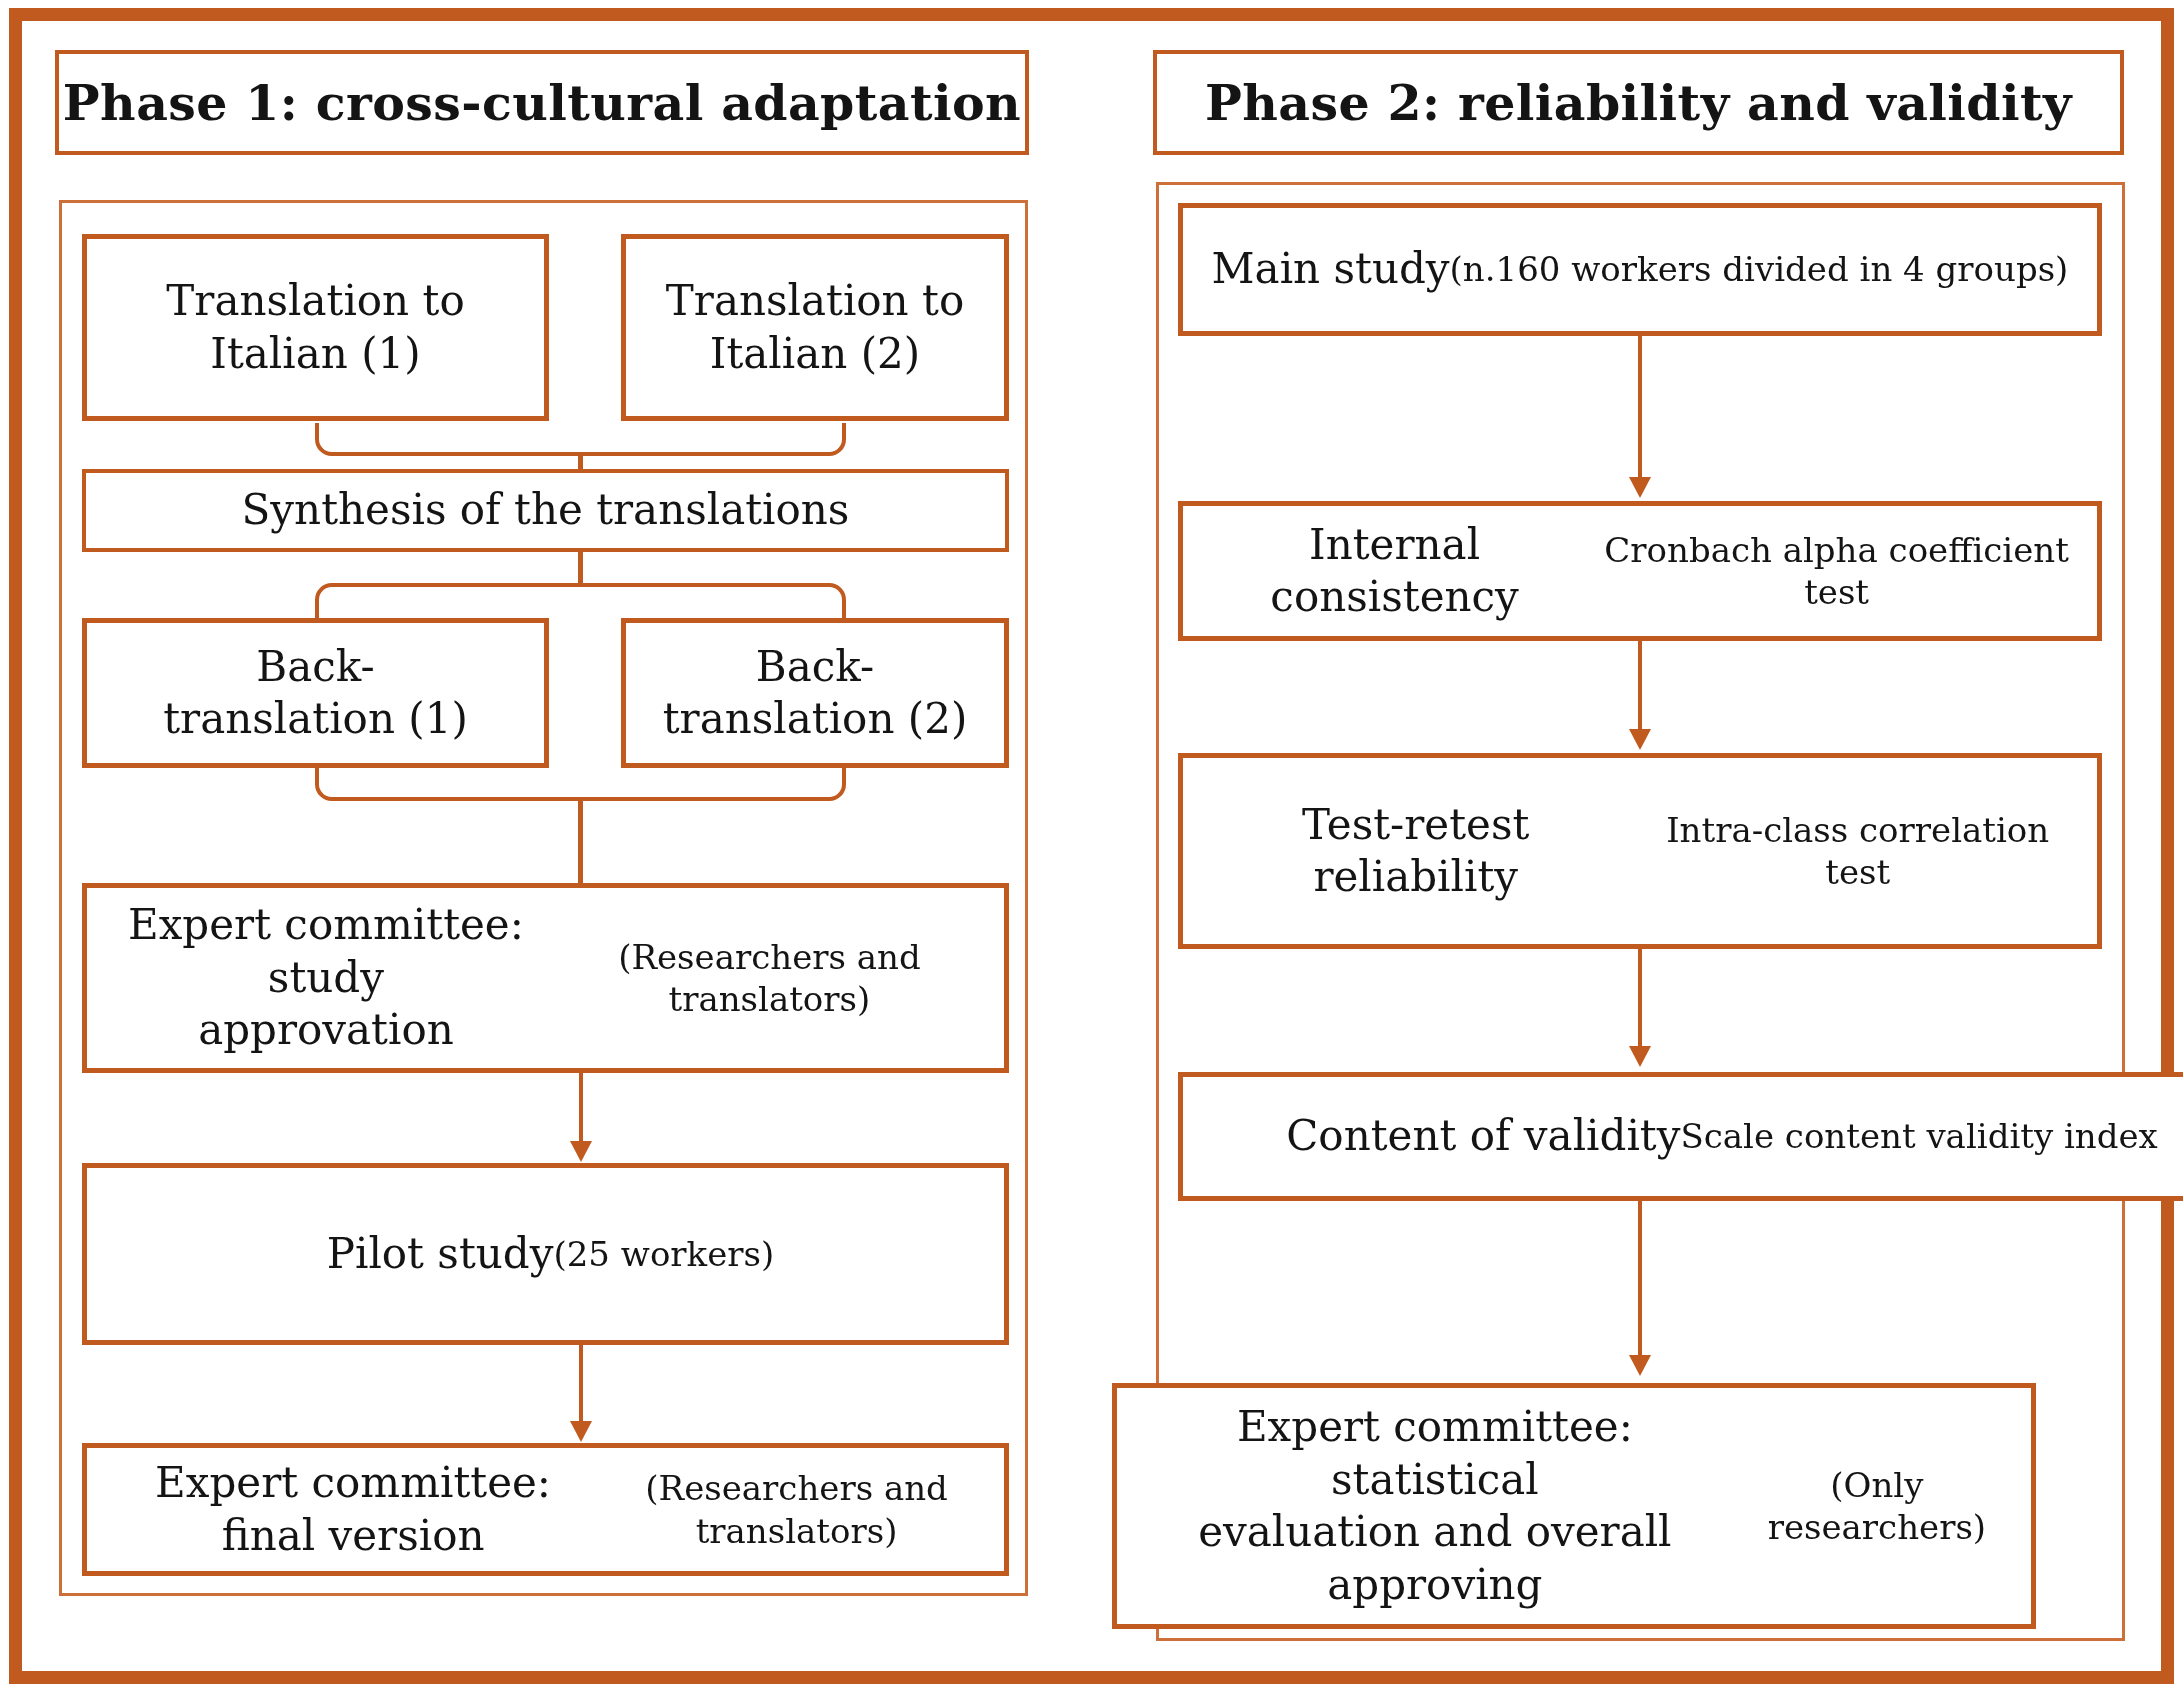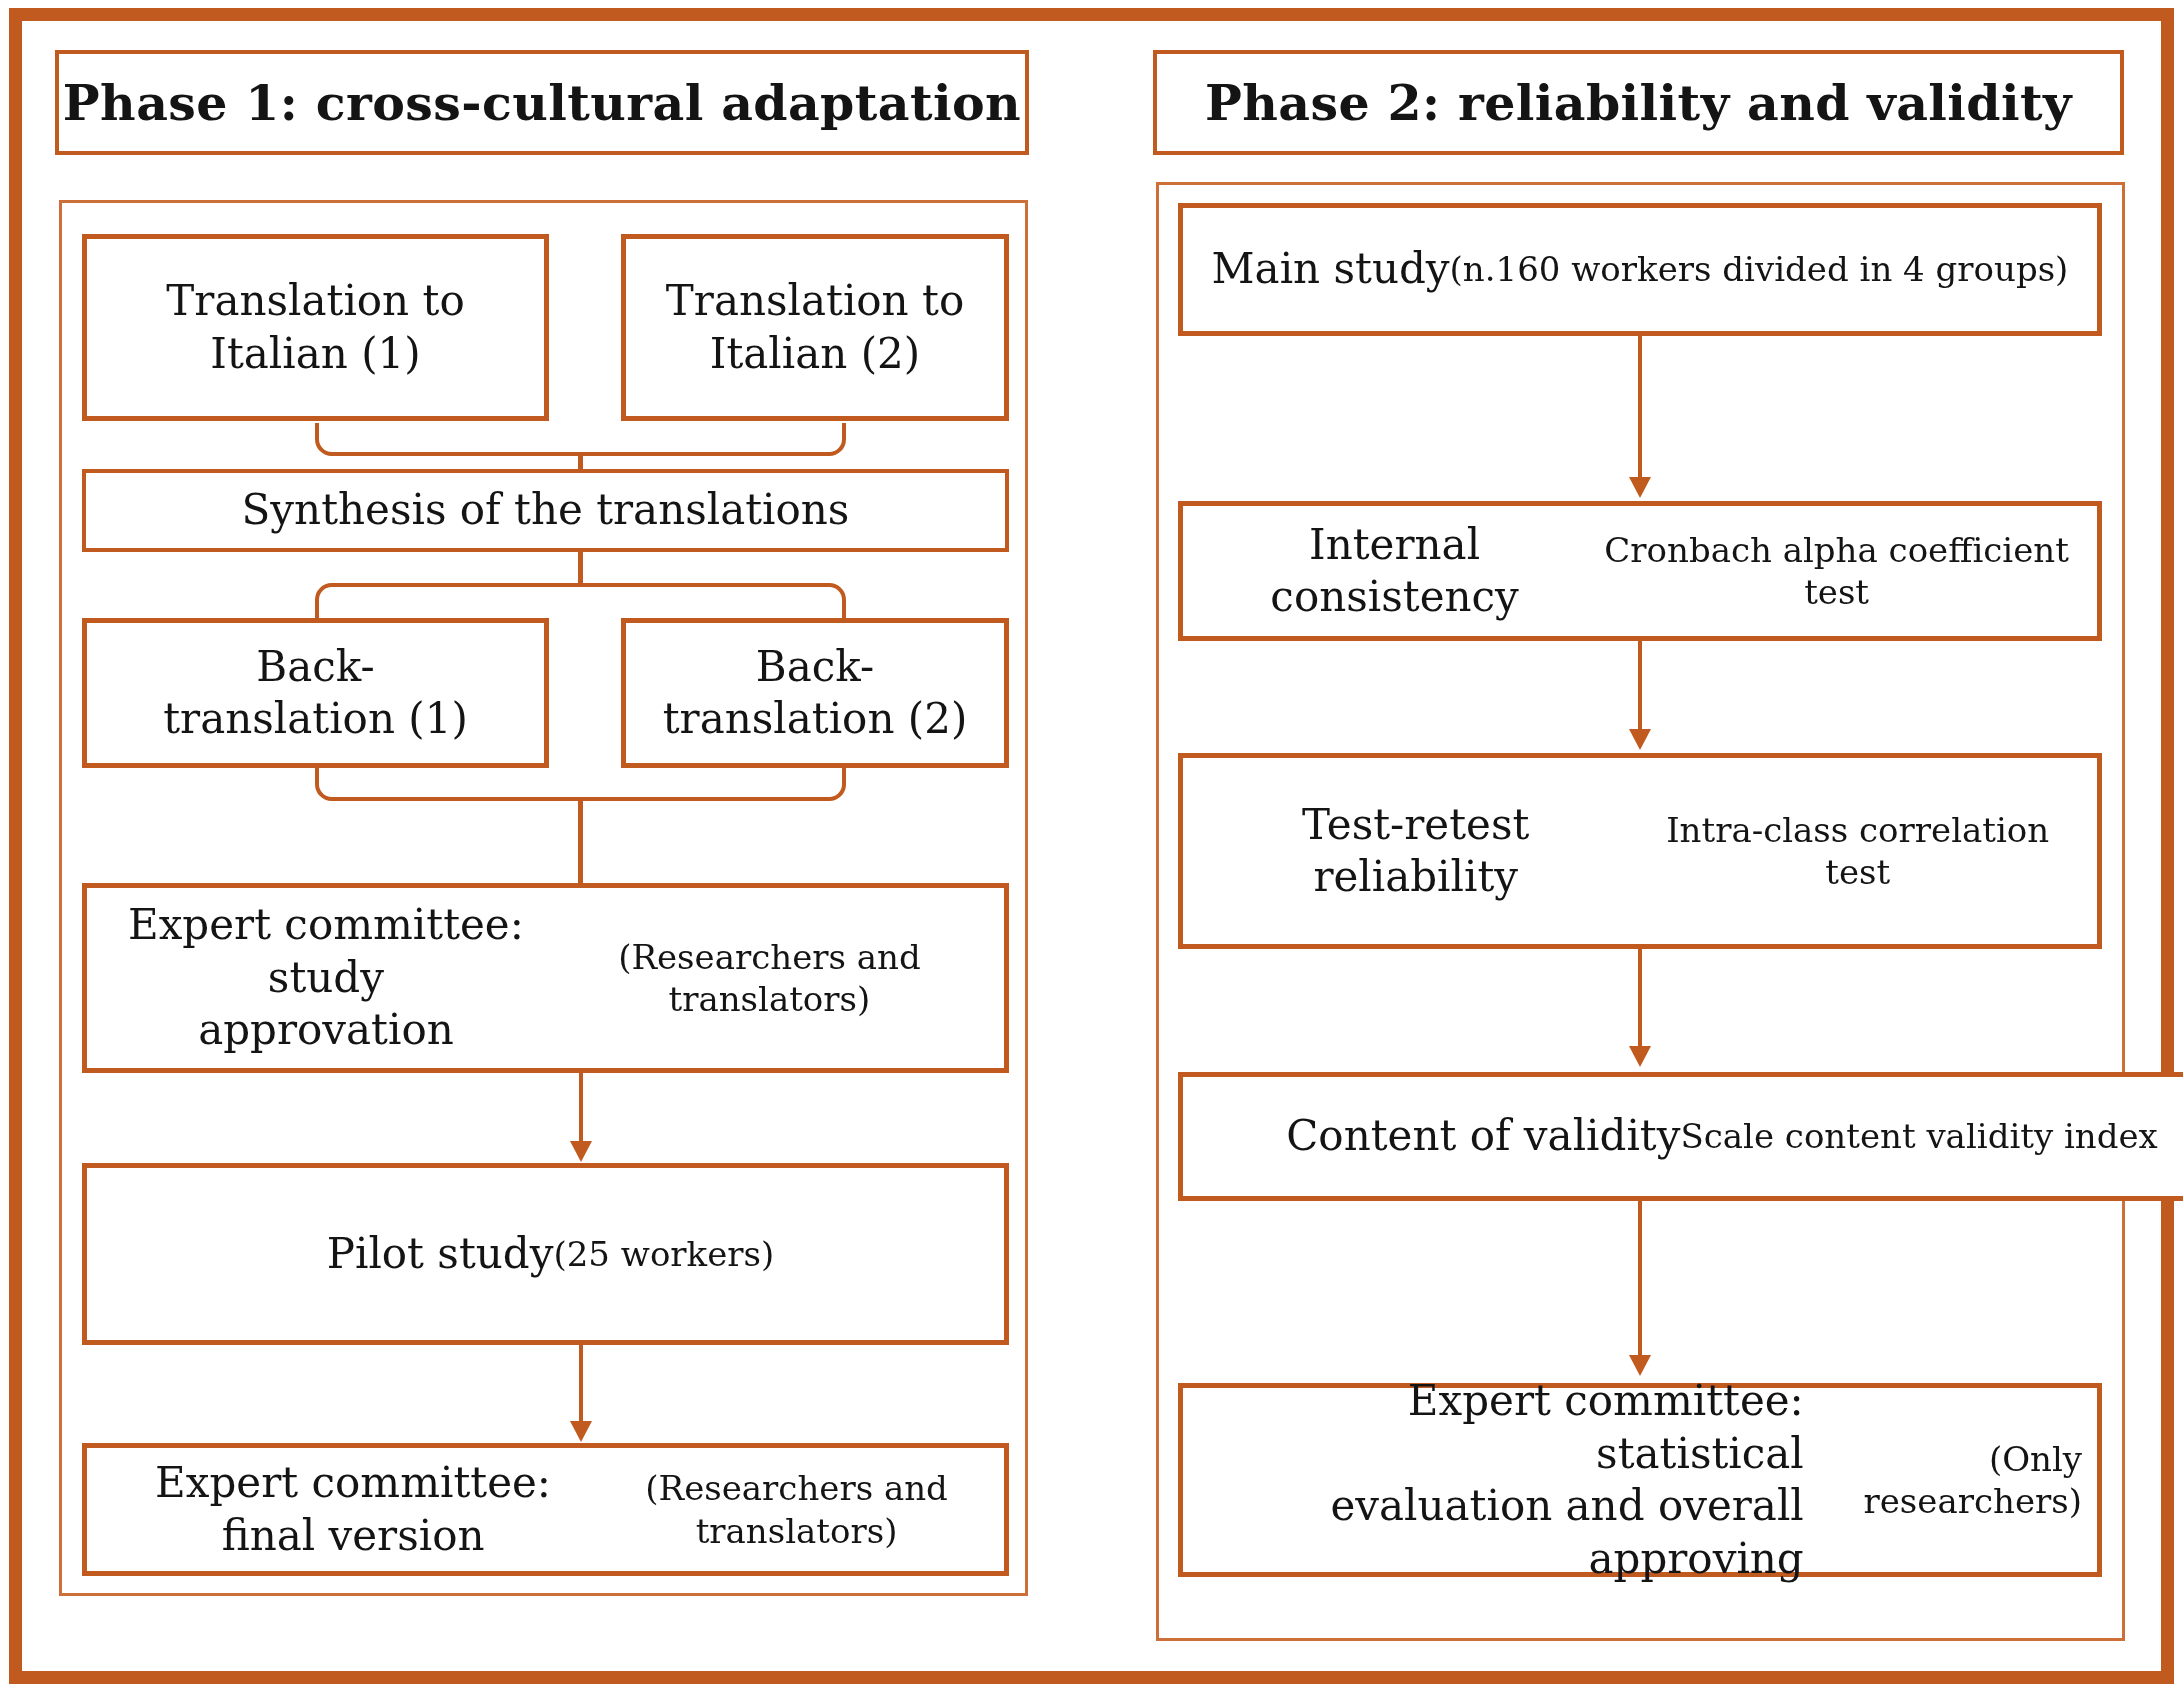--- a/index.html
+++ b/index.html
@@ -168,19 +168,19 @@
   <div class="arrow-head" style="left:1629px;top:1046px;"></div>
 
   <div class="box" style="left:1178px;top:1072px;width:1088px;height:129px;">
     <div class="main">Content of validity</div>
     <div class="sub">Scale content validity index</div>
   </div>
 
   <div class="arrow-shaft" style="left:1638px;top:1201px;height:156px;"></div>
   <div class="arrow-head" style="left:1629px;top:1355px;"></div>
 
-  <div class="box" style="left:1178px;top:1383px;width:924px;height:194px;text-align:right;">
+  <div class="box" style="left:1112px;top:1383px;width:924px;height:246px;">
     <div class="main">Expert committee: statistical
 evaluation and overall approving</div>
     <div class="sub">(Only researchers)</div>
   </div>
 </div>
 
 
 </body></html>

